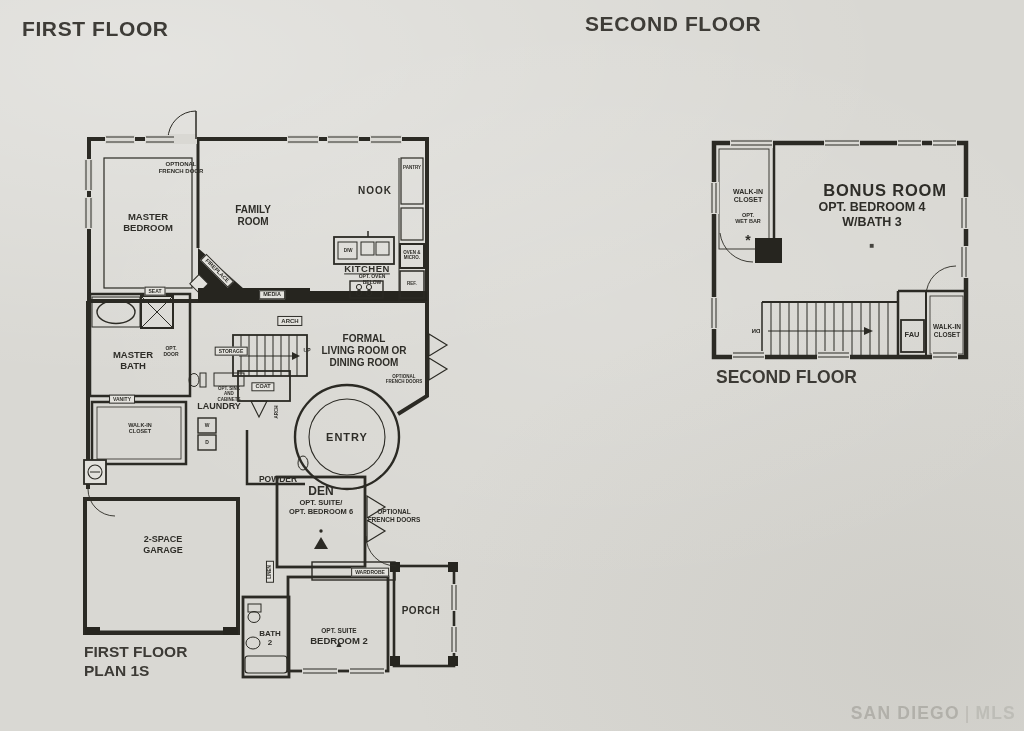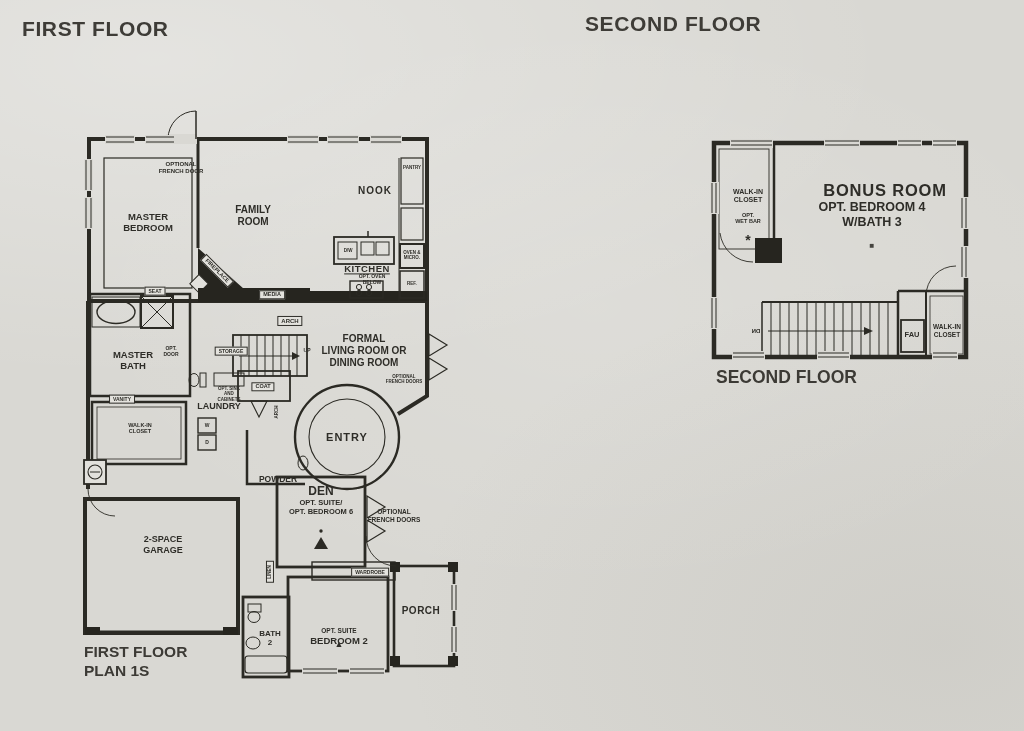--- a/index.html
+++ b/index.html
@@ -293,14 +293,19 @@
   <span class="lbl" style="left:748px;top:240px;font-size:14px;">*</span>
   <span class="lbl" style="left:872px;top:191px;font-size:16.5px;letter-spacing:.8px;margin-left:13px;">BONUS ROOM</span>
   <span class="lbl" style="left:872px;top:215px;font-size:12.5px;">OPT. BEDROOM 4
 W/BATH 3</span>
   <span class="lbl" style="left:872px;top:246px;font-size:8px;color:#45443f;">■</span>
   <span class="lbl mirror" style="left:756px;top:332px;font-size:6px;">DN</span>
   <span class="lbl" style="left:912px;top:335px;font-size:7.5px;">FAU</span>
   <span class="lbl" style="left:947px;top:331px;font-size:6.5px;">WALK-IN
 CLOSET</span>
 
+  <div class="watermark">
+    <span class="wm-brand">SAN DIEGO</span>
+    <span class="wm-sep">|</span>
+    <span class="wm-mls">MLS</span>
+  </div>
 
 </div>
 
 </body></html>

